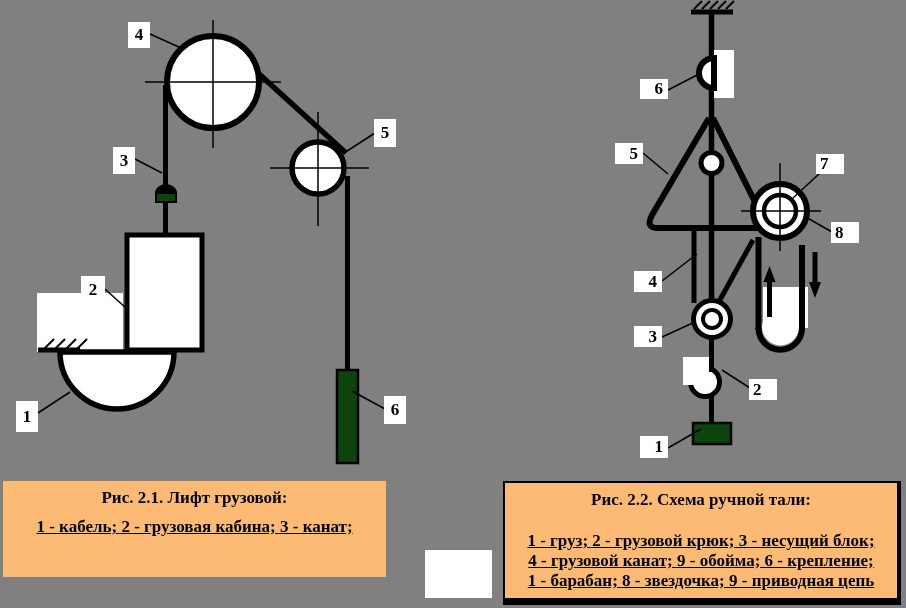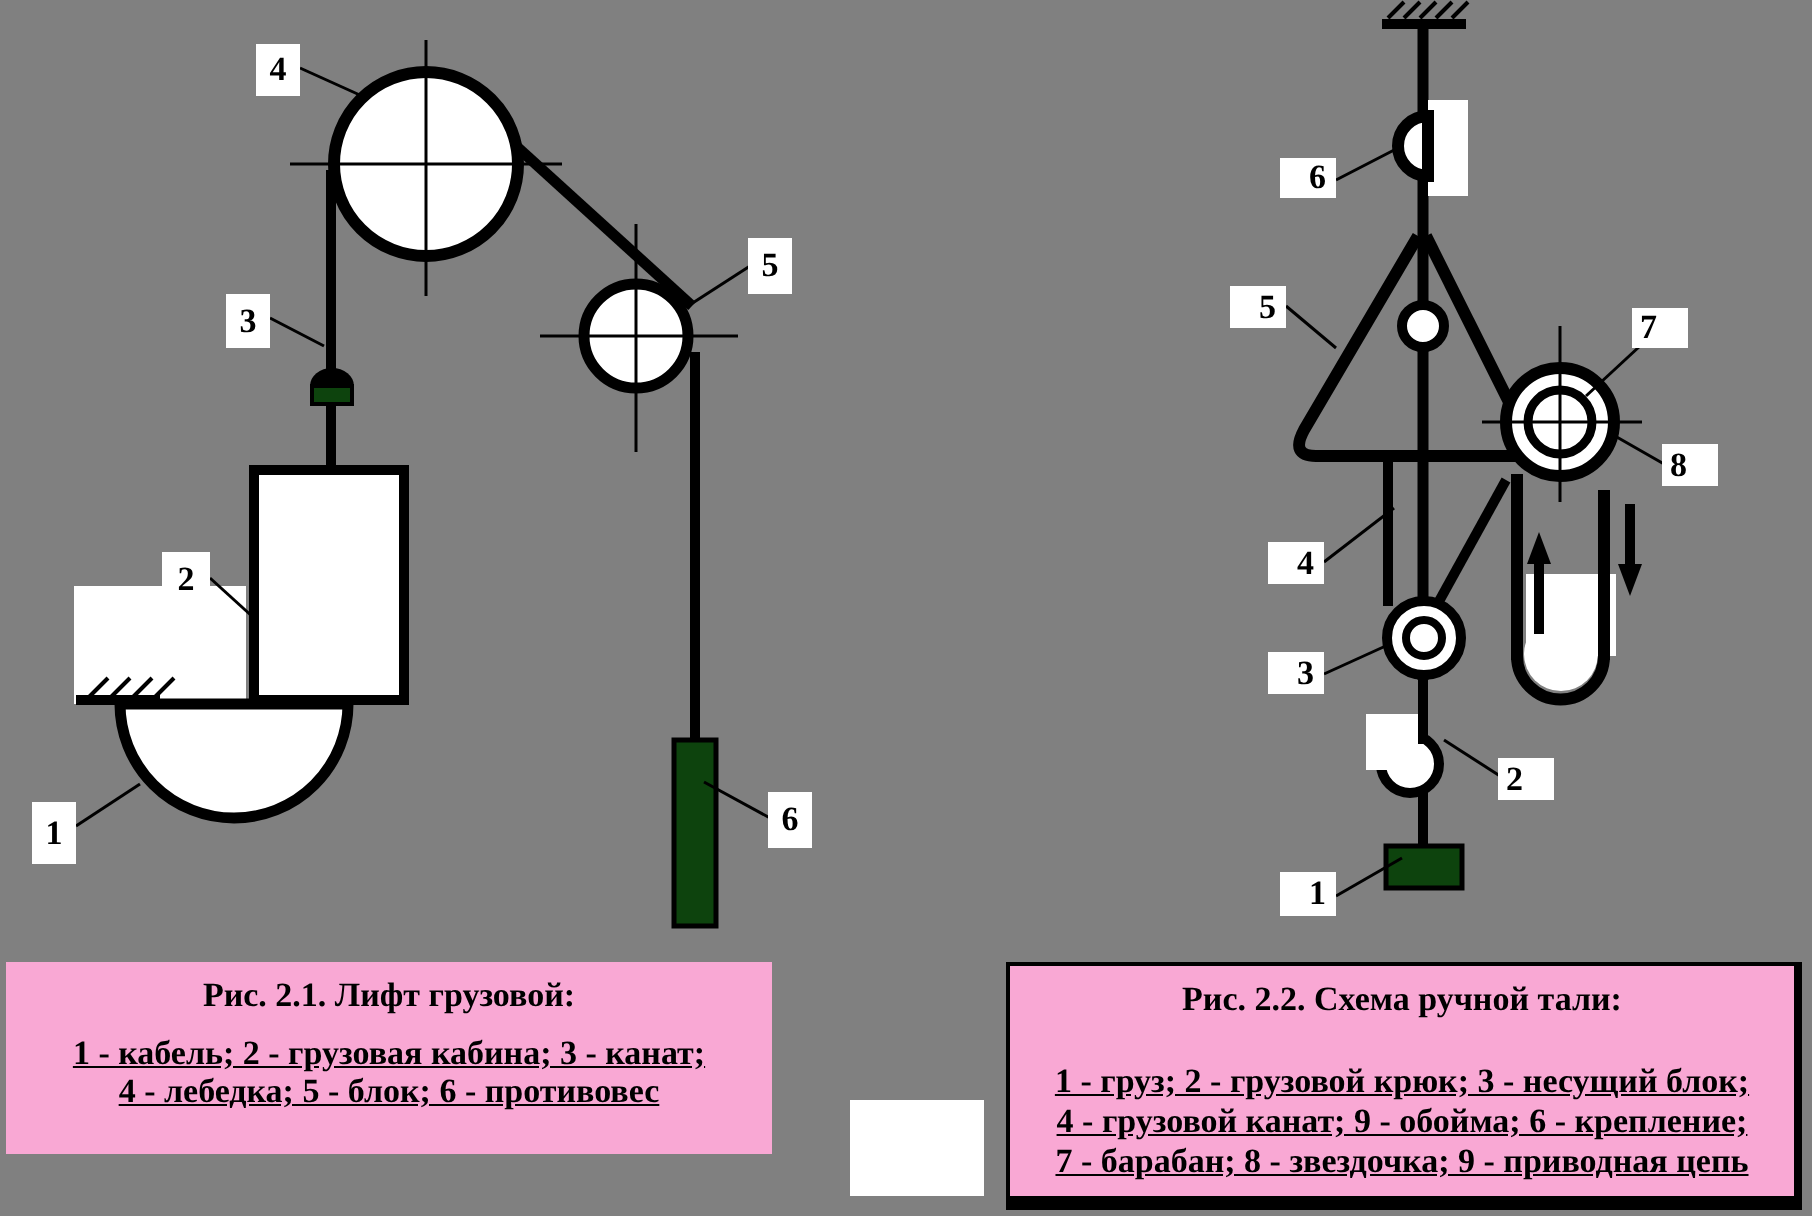--- a/index.html
+++ b/index.html
@@ -17,21 +17,21 @@
     color:#000000;
     font-weight:bold;
     font-size:17px;
     text-align:center;
     box-sizing:border-box;
   }
   .lbl.alr{text-align:right;padding-right:5px;}
   .lbl.all{text-align:left;padding-left:4px;}
   .caption{
     position:absolute;
-    background:#f9a8d4;
+    background:#fdba74;
     color:#000000;
     text-align:center;
     font-weight:bold;
     font-size:17px;
     box-sizing:border-box;
   }
   .caption .cap-title{margin-top:7px;}
   .caption .cap-lines{margin-top:9px;line-height:19px;text-decoration:underline;}
   #right-caption{border:2px solid #000;border-right-width:4px;border-bottom-width:7px;}
   #small-white-box{position:absolute;background:#ffffff;}
@@ -176,28 +176,27 @@
   <div class="lbl all" style="left:831px;top:222px;width:28px;height:21px;line-height:21px;">8</div>
   <div class="lbl alr" style="left:634px;top:271px;width:28px;height:21px;line-height:21px;">4</div>
   <div class="lbl alr" style="left:634px;top:326px;width:28px;height:21px;line-height:21px;">3</div>
   <div class="lbl all" style="left:749px;top:379px;width:28px;height:21px;line-height:21px;">2</div>
   <div class="lbl alr" style="left:640px;top:436px;width:28px;height:22px;line-height:22px;">1</div>
 
   <div id="left-caption" class="caption" style="left:3px;top:481px;width:383px;height:96px;">
     <div class="cap-title">Рис. 2.1. Лифт грузовой:</div>
     <div class="cap-lines">
       <div>1 - кабель; 2 - грузовая кабина; 3 - канат;</div>
-      <div>4 - лебедка; 5 - блок; 6 - противовес</div>
     </div>
   </div>
 
   <div id="right-caption" class="caption" style="left:503px;top:481px;width:398px;height:124px;">
     <div class="cap-title">Рис. 2.2. Схема ручной тали:</div>
     <div class="cap-lines" style="line-height:20px;margin-top:21px;">
       <div>1 - груз; 2 - грузовой крюк; 3 - несущий блок;</div>
       <div>4 - грузовой канат; 9 - обойма; 6 - крепление;</div>
-      <div>7 - барабан; 8 - звездочка; 9 - приводная цепь</div>
+      <div>1 - барабан; 8 - звездочка; 9 - приводная цепь</div>
     </div>
   </div>
 
   <div id="small-white-box" style="left:425px;top:550px;width:67px;height:48px;"></div>
 
 </div>
 
 </body></html>

